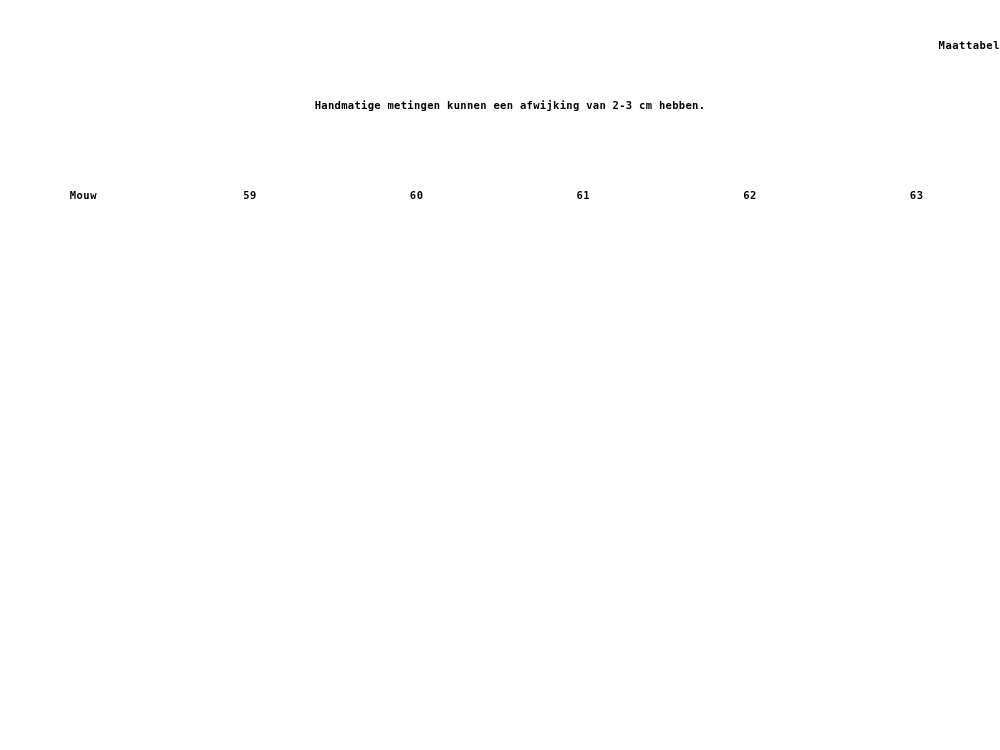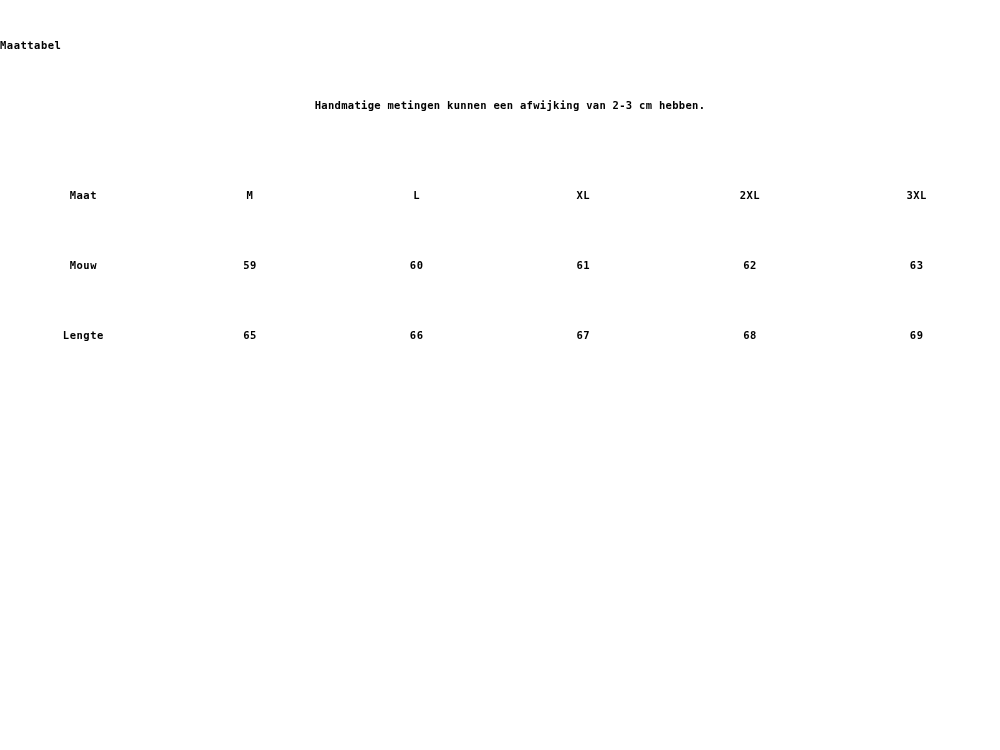--- a/index.html
+++ b/index.html
@@ -15,21 +15,21 @@
     font-family: "DejaVu Sans Mono", "Liberation Mono", monospace;
     font-weight: bold;
     font-size: 10.5px;
     color: #000000;
   }
   .page-title {
     position: absolute;
     top: 39px;
     left: 0;
     width: 100%;
-    text-align: left;
+    text-align: right;
     letter-spacing: 0.5px;
   }
   .page-subtitle {
     position: absolute;
     top: 99px;
     left: 10px;
     width: 100%;
     text-align: center;
     letter-spacing: 0.3px;
   }
@@ -53,37 +53,21 @@
 </head>
 <body>
 
 <div class="page-title">Maattabel</div>
 
 <div class="page-subtitle">Handmatige metingen kunnen een afwijking van 2-3 cm hebben.</div>
 
 <table class="size-table">
   <tbody>
     <tr>
-      <td>Maat</td>
-      <td>M</td>
-      <td>L</td>
-      <td>XL</td>
-      <td>2XL</td>
-      <td>3XL</td>
-    </tr>
-    <tr>
       <td>Mouw</td>
       <td>59</td>
       <td>60</td>
       <td>61</td>
       <td>62</td>
       <td>63</td>
     </tr>
-    <tr>
-      <td>Lengte</td>
-      <td>65</td>
-      <td>66</td>
-      <td>67</td>
-      <td>68</td>
-      <td>69</td>
-    </tr>
   </tbody>
 </table>
 
 </body></html>

